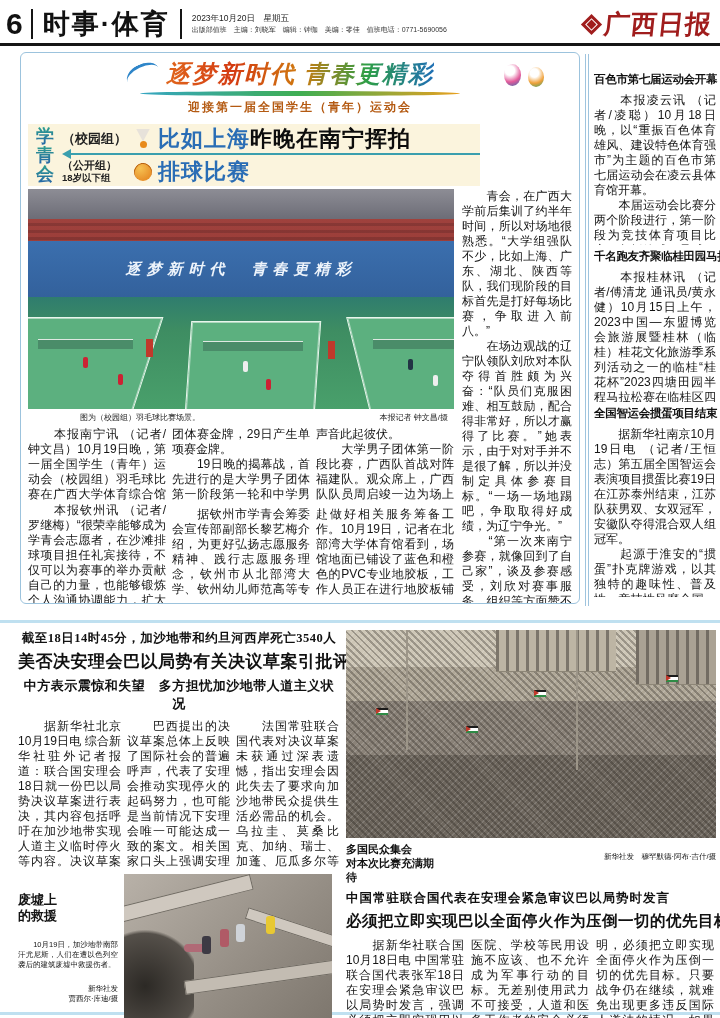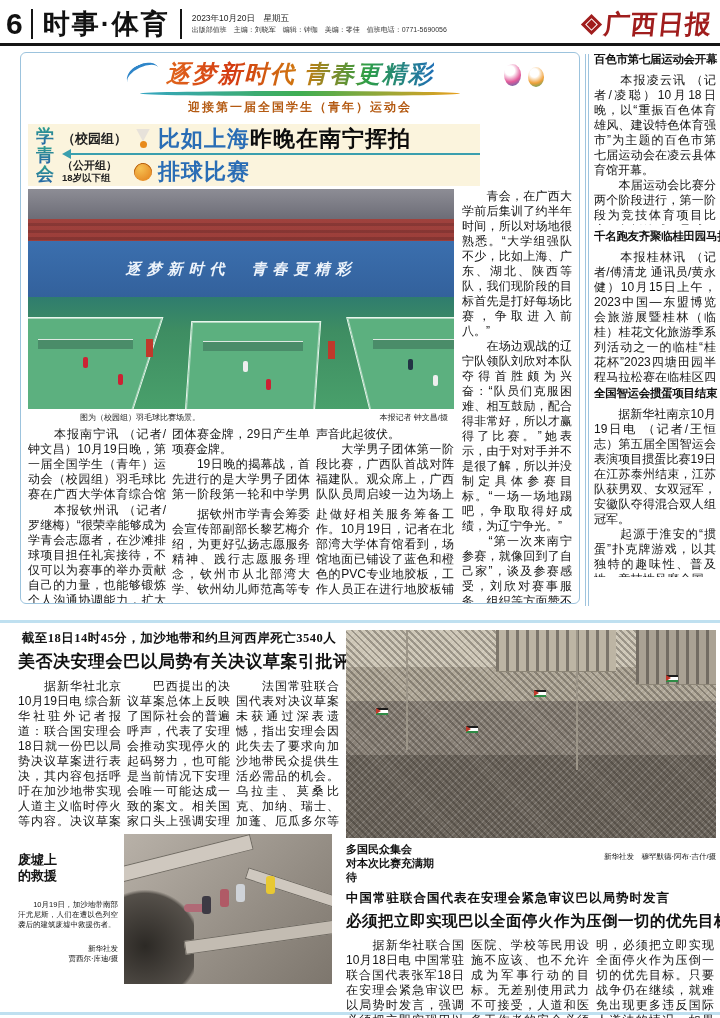--- a/index.html
+++ b/index.html
@@ -89,21 +89,21 @@
   .col { font-size:12px; line-height:15px; text-align:justify; white-space:pre-line; overflow:hidden; color:#141414; }
   .cA { width:138px; height:76px; }
   .cB1 { width:138px; height:128px; }
   .qzbox { width:282px; height:34px; display:flex; align-items:center; justify-content:center; margin-top:6px; }
   .qzhead { font-family:"Liberation Serif",serif; font-weight:900; font-size:17px; letter-spacing:1px; color:#000; }
   .cC { width:138px; height:88px; }
   .col4txt { height:478px; }
 
   
   .vsep { position:absolute; left:585px; top:54px; height:552px; width:4px; border-left:1px solid #9fc4de; border-right:1px solid #9fc4de; }
-  .rail { position:absolute; left:594px; top:48px; width:122px; }
+  .rail { position:absolute; left:594px; top:68px; width:122px; }
   .rail h3 { font-family:"Liberation Serif",serif; font-size:11.5px; letter-spacing:-0.3px; font-weight:900; text-align:center; white-space:nowrap; margin:4px 0 6px; }
   .rail .col { width:122px; }
   .rb1 { height:152px; } .rb2 { height:132px; } .rb3 { height:170px; }
 
   
   .hr-blue { position:absolute; left:0; width:720px; height:3px; background:#bfe0f0; }
   .hr1 { top:620px; } .hr2 { top:1012px; }
 
   
   .bl { position:absolute; left:18px; top:630px; width:322px; }
@@ -285,20 +285,21 @@
 　　从18日预赛中脱颖而出的各组别前十名组合19日进行了9轮麦西尔制比赛，最终江苏队摘得两金，安徽队获得混合双人组冠军。
 　　这是掼蛋项目首次进入智运会，执行国家体育总局棋牌运动管理中心审定的《竞技掼蛋竞赛规则（试行）》。</div>
 </div>
 
 <div class="hr-blue hr1"></div>
 <div class="hr-blue hr2"></div>
 
 <div class="bl">
   <div class="bl-kicker">截至18日14时45分，加沙地带和约旦河西岸死亡3540人</div>
   <div class="bl-head">美否决安理会巴以局势有关决议草案引批评</div>
+  <div class="bl-sub">中方表示震惊和失望　多方担忧加沙地带人道主义状况</div>
   <div class="bl-cols">
     <div class="col">　　据新华社北京10月19日电 综合新华社驻外记者报道：联合国安理会18日就一份巴以局势决议草案进行表决，其内容包括呼吁在加沙地带实现人道主义临时停火等内容。决议草案获得12个安理会成员赞成，但美国投了否决票，致使决议草案未获通过，多国对此表示遗憾和失望。
 　　这份由巴西起草的决议草案内容包括谴责一切针对平民的暴力以及恐怖主义行为，呼吁根据国际人道主义法保护所有医护人员和医疗设施等。该决议草案获得联合国安理会15个成员中12个成员赞成，俄罗斯和英国弃权，美国是唯一反对的安理会常任理事国。
 　　中国常驻联合国代表张军18日对安理会未能通过有关巴以局势的决议表示震惊和失望。</div>
     <div class="col">　　巴西提出的决议草案总体上反映了国际社会的普遍呼声，代表了安理会推动实现停火的起码努力，也可能是当前情况下安理会唯一可能达成一致的案文。相关国家口头上强调安理会应该采取正确的行动，但这些国家的投票立场让人怀疑其根本不希望安理会采取任何行动，不考虑真正解决问题。
 　　针对美国否决导致决议草案未获通过，俄罗斯常驻联合国代表瓦西里·涅边济指责美国“虚伪”“持双重标准”。巴西常驻联合国代表塞尔吉奥·达内表示，非常令人遗憾的是，沉默和不作为占了上风。阿联酋常驻联合国代表努赛贝表示支持全面人道主义停火，并称“这场毁灭性战争的每一个小时都是对国际人道主义法原则的拷问”。</div>
     <div class="col">　　法国常驻联合国代表对决议草案未获通过深表遗憾，指出安理会因此失去了要求向加沙地带民众提供生活必需品的机会。乌拉圭、莫桑比克、加纳、瑞士、加蓬、厄瓜多尔等国代表对安理会未能通过决议表示遗憾。多名外交官表示，美方在表决前没有发表意见，也没有表示反对，这让大家期待安理会能够顺利通过决议，但最终的表决结果让人难以置信。
 　　巴勒斯坦加沙地带卫生部门18日说，以军当天空袭加沙地带多地，截至18日14时45分，本轮巴以冲突已造成加沙地带和约旦河西岸死亡3540人，受伤13000余人。</div>
   </div>
   <div class="bl-bottom">

